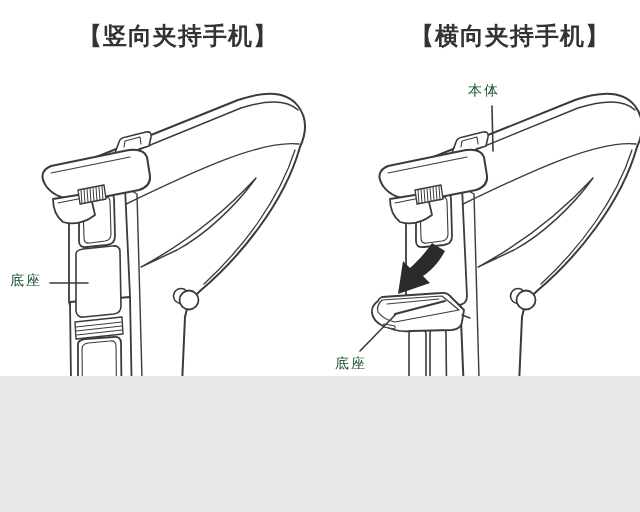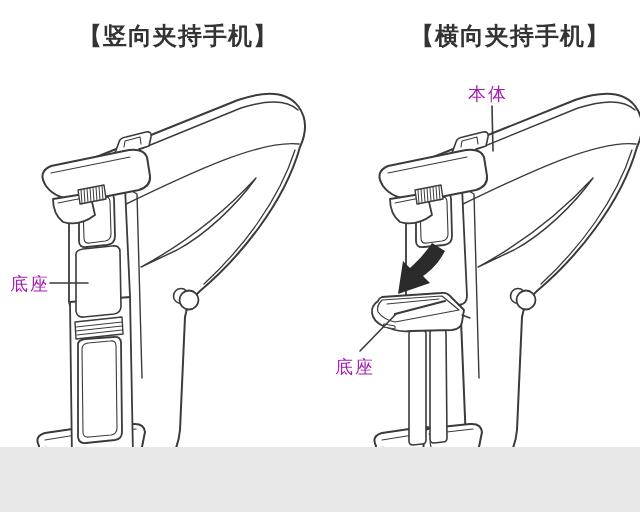--- a/index.html
+++ b/index.html
@@ -1,39 +1,39 @@
 <!DOCTYPE html>
 <html><head>
 <meta charset="utf-8">
 <style>
   html,body{margin:0;padding:0;background:#e8e8e8;}
   #stage{
     position:relative;
-    width:640px;height:447px;
+    width:640px;height:376px;
     background:#ffffff;
     overflow:hidden;
     font-family:Liberation Sans, sans-serif;
   }
   .title{
     position:absolute;
     width:264px;
     text-align:center;
     font-size:24px;
     font-weight:600;
     letter-spacing:1px;
     color:#333333;
     white-space:nowrap;
   }
   #title-left{left:46px;top:20px;}
   #title-right{left:378px;top:20px;}
   .part-label{
     position:absolute;
-    font-size:18px;
+    font-size:14px;
     font-weight:500;
-    color:#a21caf;
+    color:#14532d;
     letter-spacing:2px;
     white-space:nowrap;
   }
   #label-base-left{left:10px;top:272px;}
   #label-body-right{left:468px;top:82px;}
   #label-base-right{left:335px;top:355px;}
   #artwork{position:absolute;left:0;top:0;}
   #watermark{
     position:absolute;
     left:541px;top:479px;

